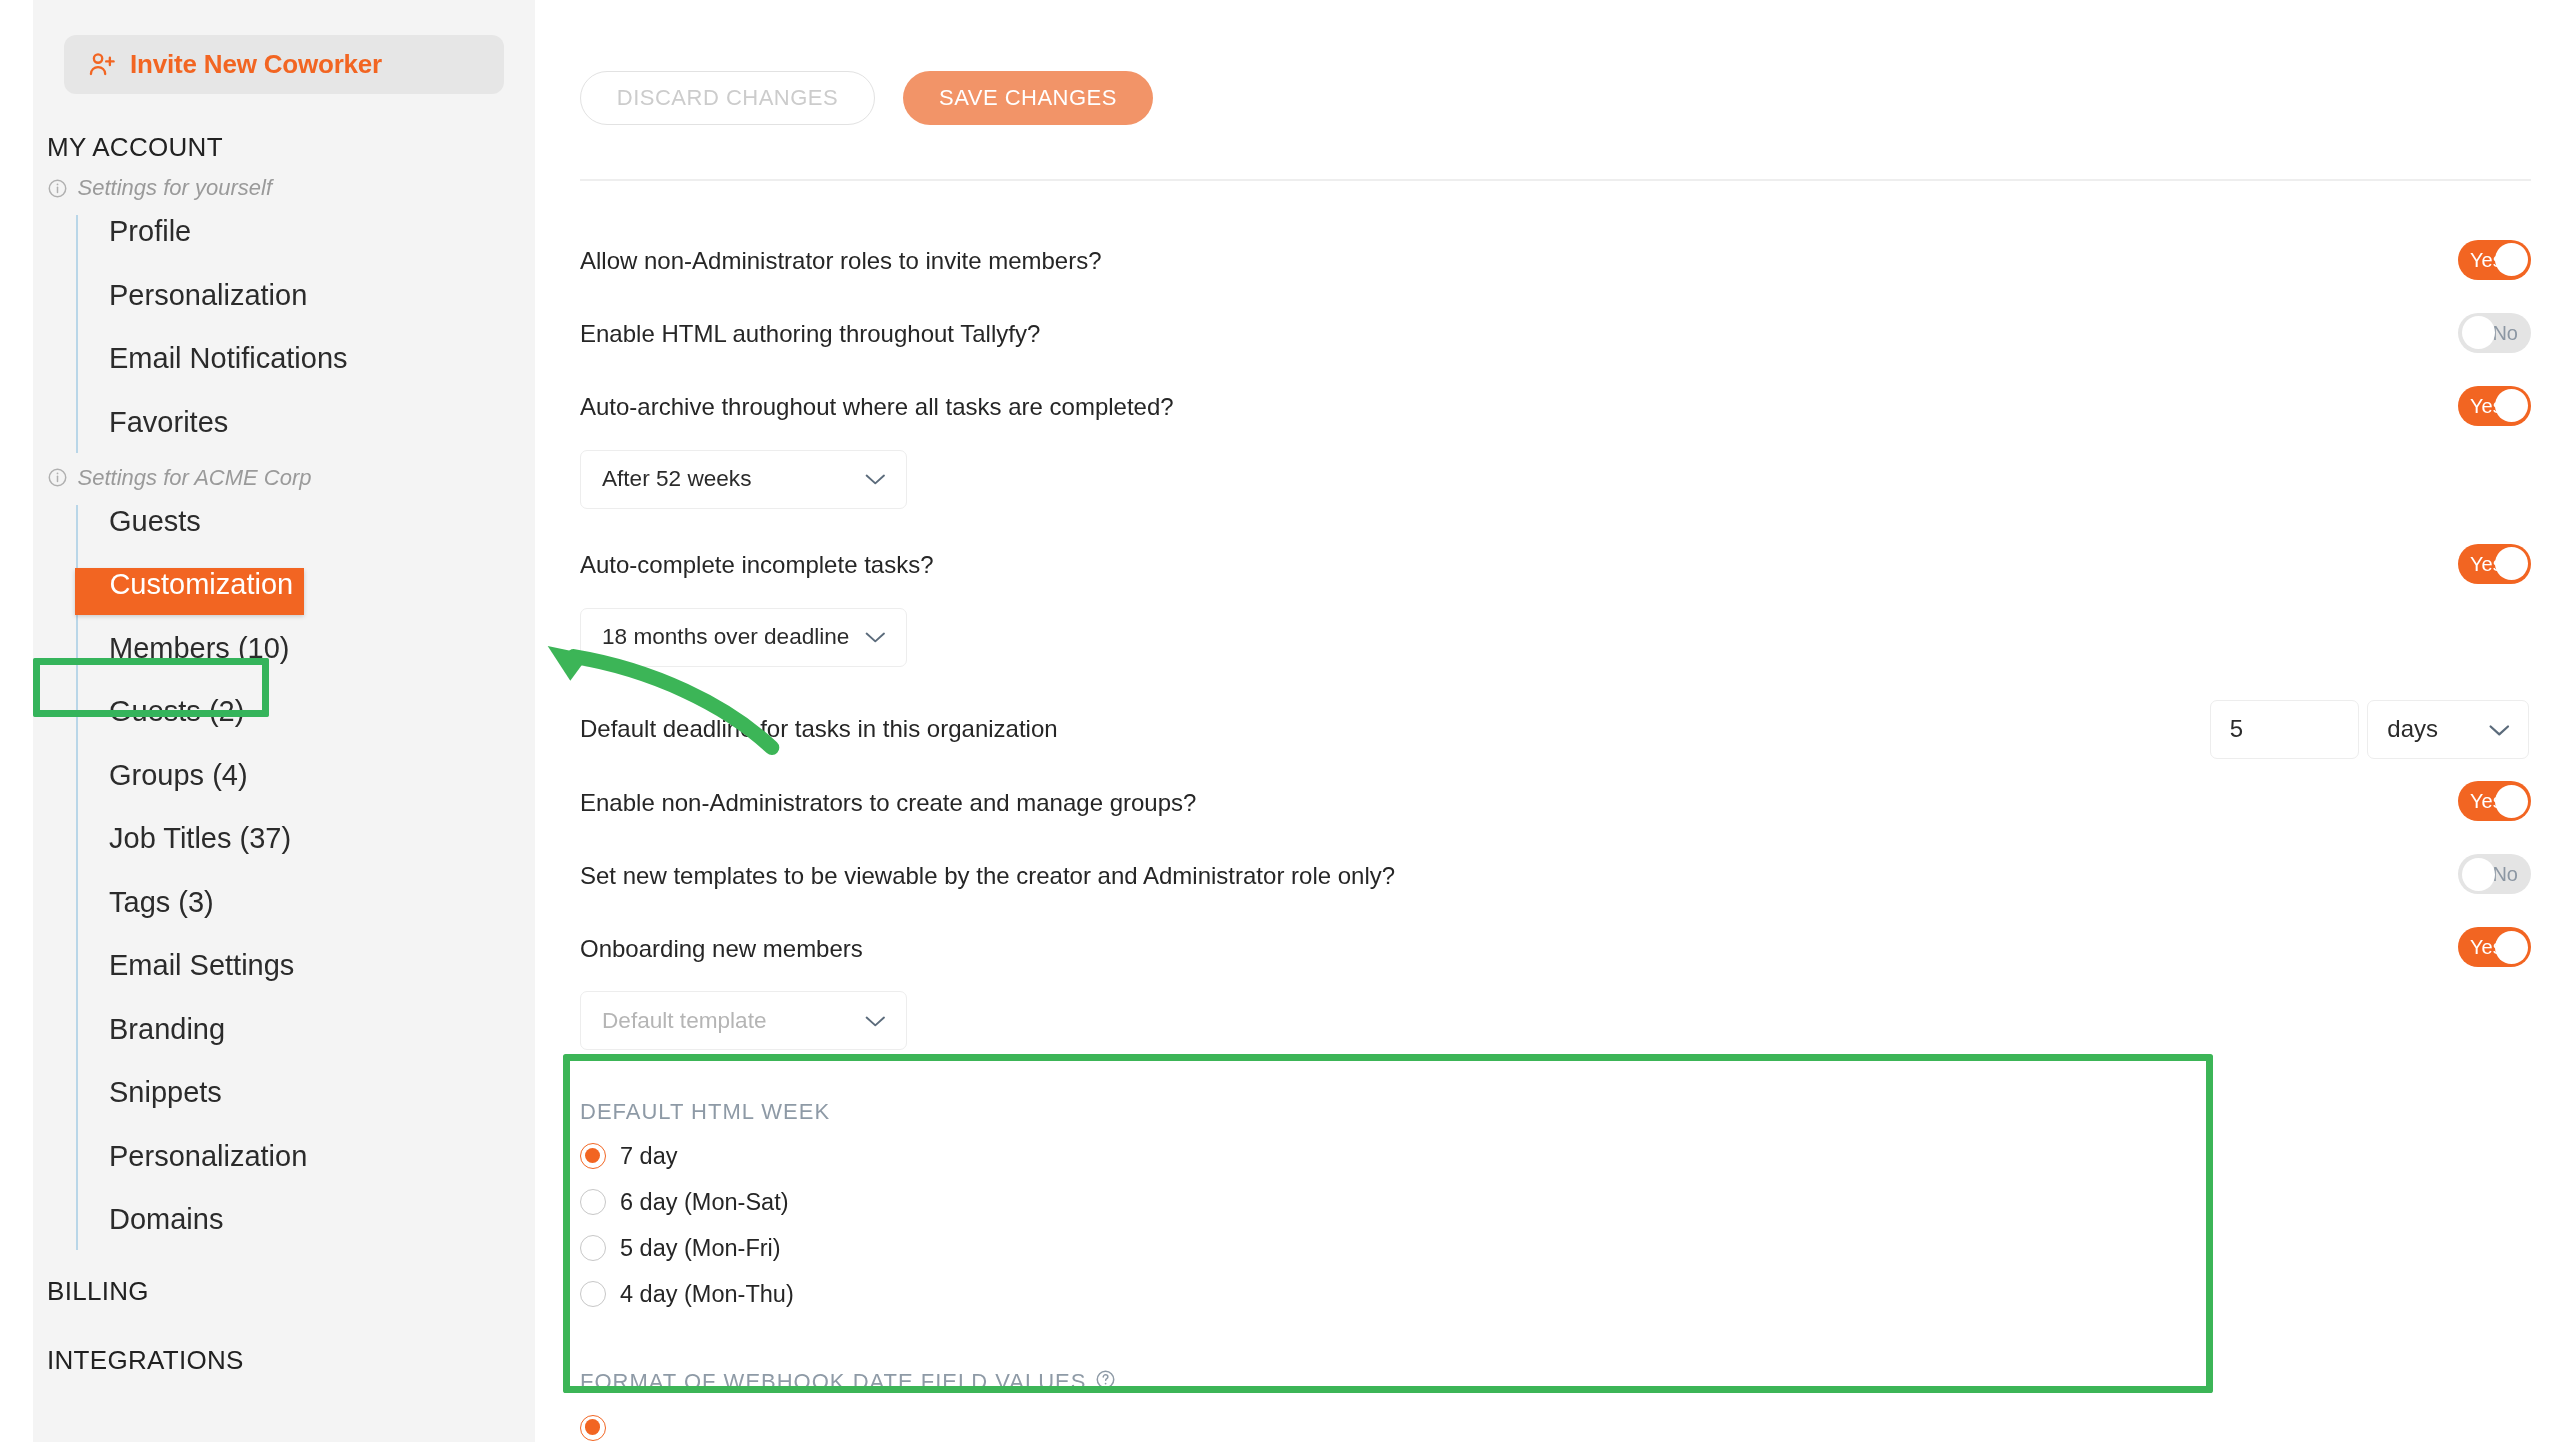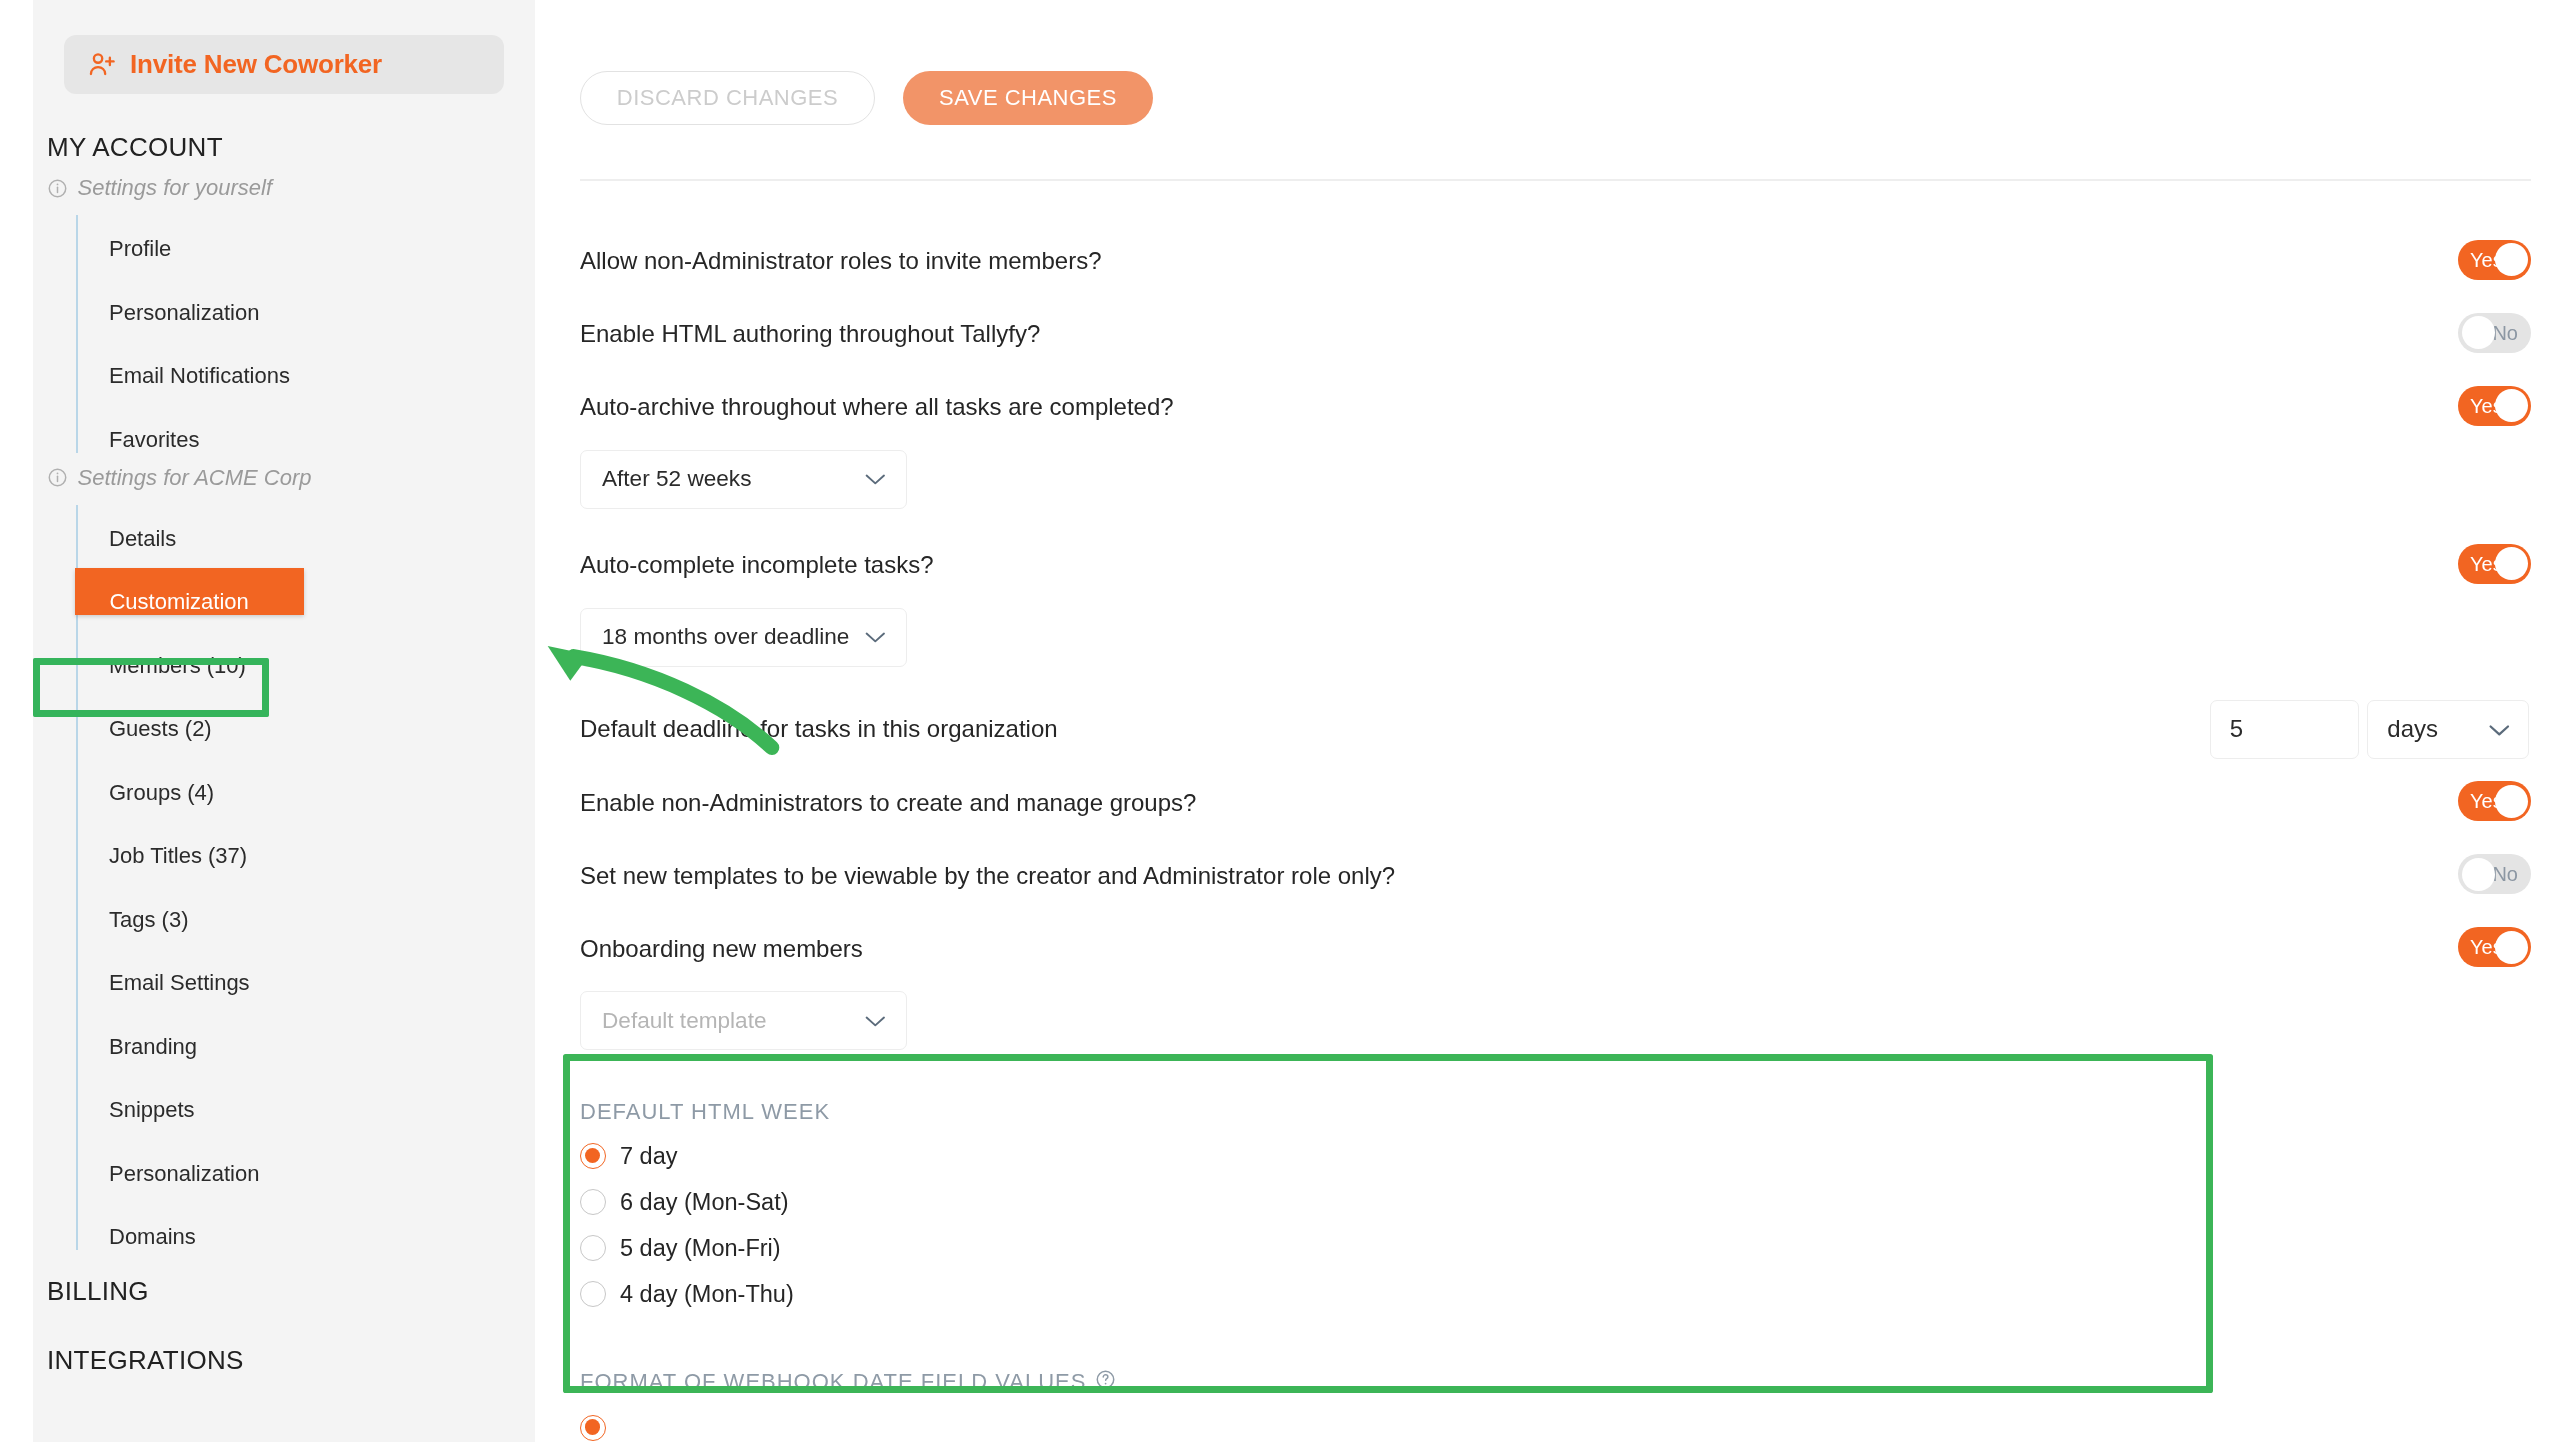--- a/index.html
+++ b/index.html
@@ -70,23 +70,23 @@
 
   .nav-group {
     margin-top: 14px;
     margin-left: 43px;
     border-left: 2.6px solid #b9d6e8;
     padding-left: 0;
   }
   .nav-item {
     height: 47px;
     display: flex;
-    align-items: flex-end;
+    align-items: flex-start;
     padding-left: 31px;
-    font-size: 22px;
+    font-size: 29px;
     color: #2b2b2b;
     cursor: pointer;
     margin-bottom: 16.5px;
   }
   .nav-item:last-child { margin-bottom: 0; }
   .nav-item.active {
     background: #f26522;
     color: #ffffff;
     box-shadow: 0 1.7px 4.3px rgba(0,0,0,0.18);
     margin-left: -2.6px;
@@ -356,21 +356,21 @@
           <circle cx="12" cy="12" r="9.4"></circle>
           <path d="M12 10.6v6" stroke-linecap="round"></path>
           <circle cx="12" cy="7.3" r="1" fill="#b0b0b0" stroke="none"></circle>
         </svg>
       </span>
       <span>Settings for ACME Corp</span>
     </div>
 
     <div class="nav-group">
       <div class="nav-item">
-        <span>Details</span>
+        <span>Guests</span>
       </div>
       <div class="nav-item active">
         <span>Customization</span>
       </div>
       <div class="nav-item">
         <span>Members (10)</span>
       </div>
       <div class="nav-item">
         <span>Guests (2)</span>
       </div>

